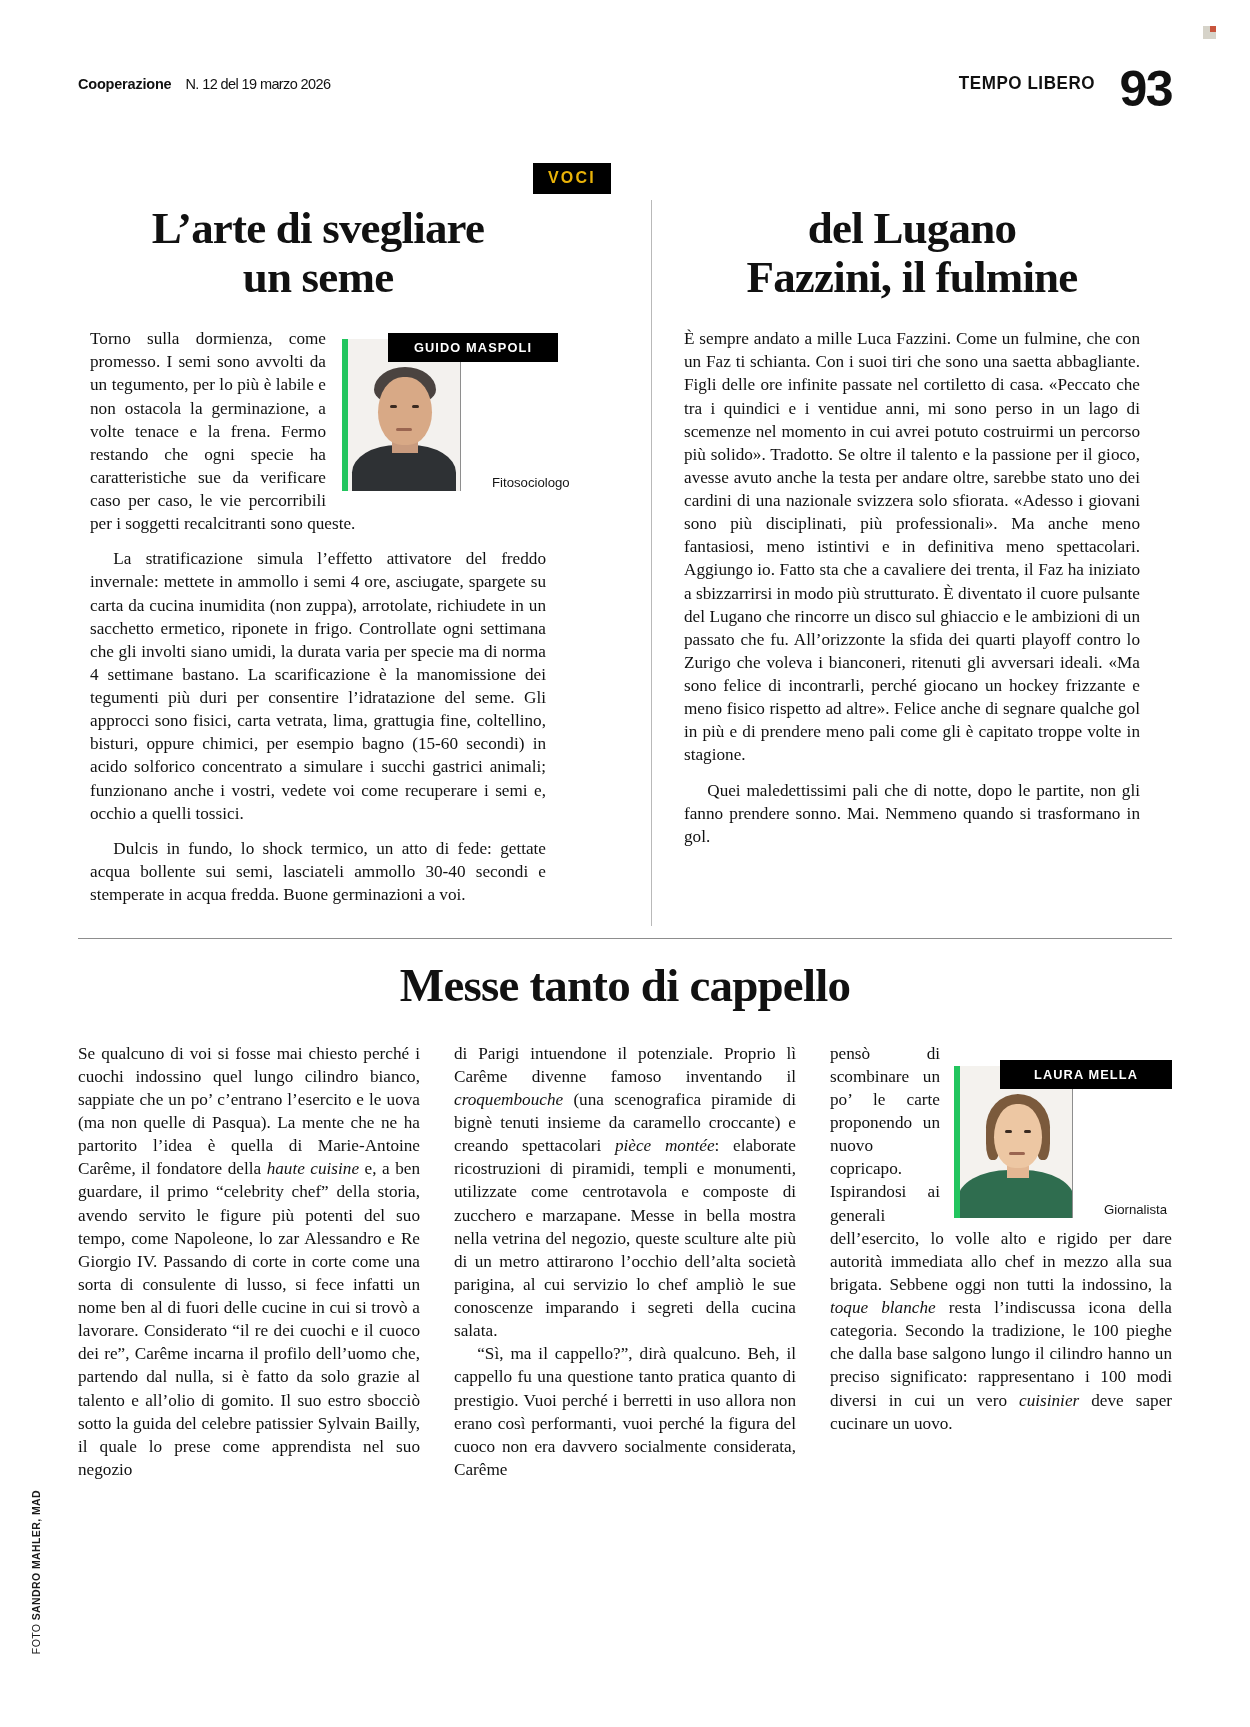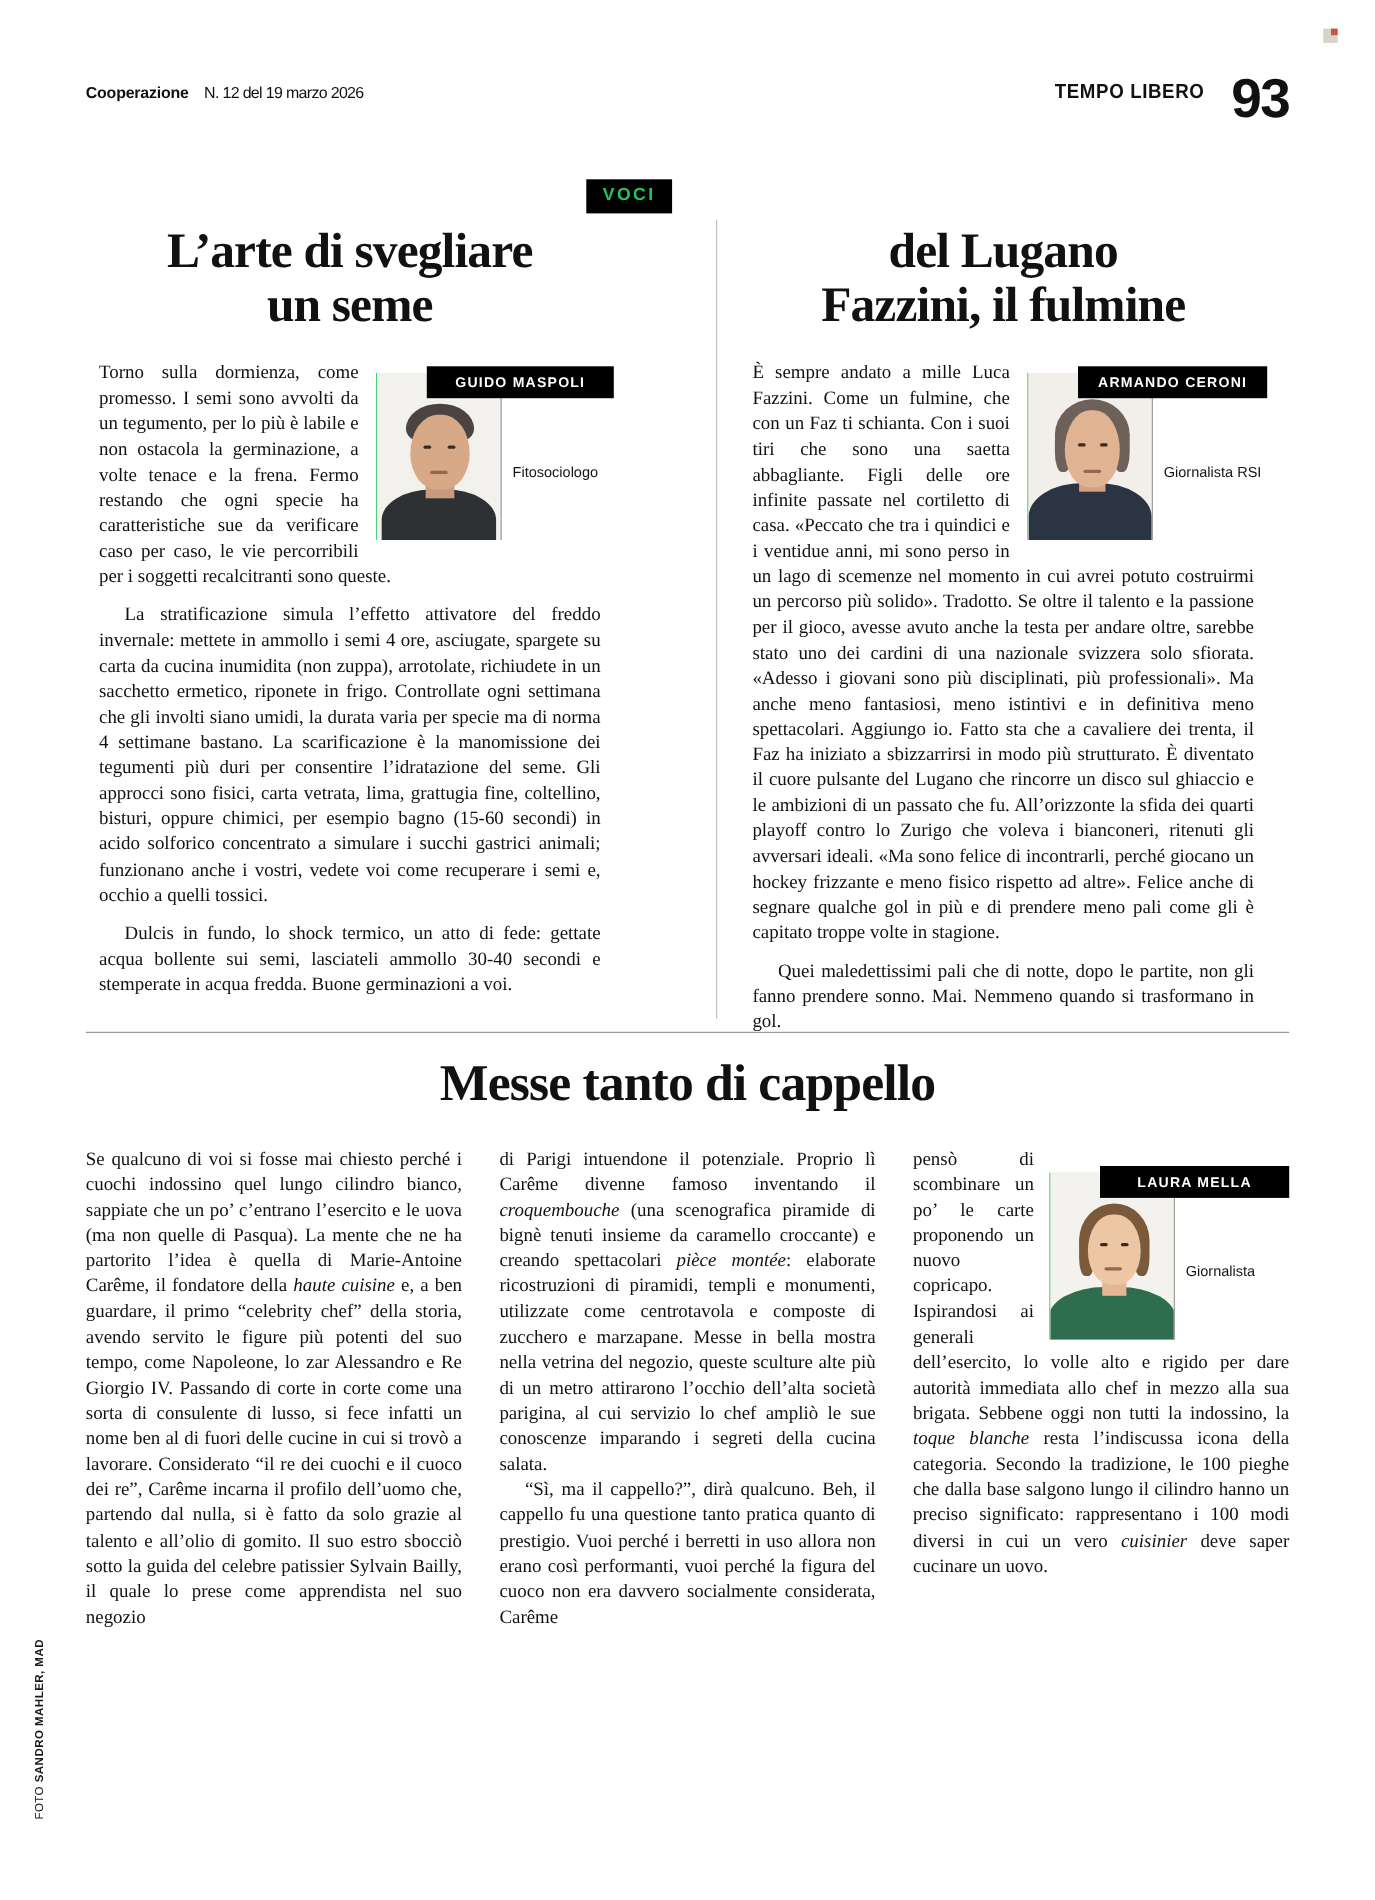--- a/index.html
+++ b/index.html
@@ -89,21 +89,21 @@
     height: 6px;
     background: #c8553d;
   }
 
   
   .voci-badge {
     position: absolute;
     left: 533px;
     top: 163px;
     background: #000;
-    color: #22c55e;
+    color: #eab308;
     font-family: "Liberation Sans", sans-serif;
     font-weight: 700;
     font-size: 16px;
     letter-spacing: 2.2px;
     padding: 6px 15px 7px 15px;
   }
 
   
   .top-zone {
     position: absolute;
@@ -175,22 +175,23 @@
     font-weight: 700;
     font-size: 12.8px;
     letter-spacing: 1.1px;
     padding: 6px 0 6px 0;
     text-align: center;
     white-space: nowrap;
     z-index: 3;
   }
   .author-inner {
     display: flex;
-    align-items: center;
-    border-left: 1px solid #22c55e;
+    align-items: flex-end;
+    border-left: 6px solid #22c55e;
+    gap: 21px;
   }
   .author-photo {
     width: 112px;
     height: 152px;
     border-right: 1px solid #8e8e8e;
     position: relative;
     overflow: hidden;
     background: #e8e4de;
     flex: 0 0 auto;
   }
@@ -370,42 +371,20 @@
       </div>
     </div>
 
     <div class="topcol right">
       <h1 class="headline">
         <span class="hl-line">del Lugano</span>
         <span class="hl-line">Fazzini, il fulmine</span>
       </h1>
       <div class="body-text">
 
-        <div class="author-float">
-          <div class="author-card">
-            <div class="author-namebar">ARMANDO CERONI</div>
-            <div class="author-inner">
-              <div class="author-photo">
-                <div class="portrait pc">
-                  <div class="p-bg"></div>
-                  <div class="p-shoulders"></div>
-                  <div class="p-neck"></div>
-                  <div class="p-hair"></div>
-                  <div class="p-hair2"></div>
-                  <div class="p-hair3"></div>
-                  <div class="p-head"></div>
-                  <div class="p-eye l"></div>
-                  <div class="p-eye r"></div>
-                  <div class="p-mouth"></div>
-                </div>
-              </div>
-              <div class="author-role">Giornalista RSI</div>
-            </div>
-          </div>
-        </div>
 
         <p>È sempre andato a mille Luca Fazzini. Come un fulmine, che con un Faz ti schianta. Con i suoi tiri che sono una saetta abbagliante. Figli delle ore infinite passate nel cortiletto di casa. «Peccato che tra i quindici e i ventidue anni, mi sono perso in un lago di scemenze nel momento in cui avrei potuto costruirmi un percorso più solido». Tradotto. Se oltre il talento e la passione per il gioco, avesse avuto anche la testa per andare oltre, sarebbe stato uno dei cardini di una nazionale svizzera solo sfiorata. «Adesso i giovani sono più disciplinati, più professionali». Ma anche meno fantasiosi, meno istintivi e in definitiva meno spettacolari. Aggiungo io. Fatto sta che a cavaliere dei trenta, il Faz ha iniziato a sbizzarrirsi in modo più strutturato. È diventato il cuore pulsante del Lugano che rincorre un disco sul ghiaccio e le ambizioni di un passato che fu. All’orizzonte la sfida dei quarti playoff contro lo Zurigo che voleva i bianconeri, ritenuti gli avversari ideali. «Ma sono felice di incontrarli, perché giocano un hockey frizzante e meno fisico rispetto ad altre». Felice anche di segnare qualche gol in più e di prendere meno pali come gli è capitato troppe volte in stagione.</p>
         <p>Quei maledettissimi pali che di notte, dopo le partite, non gli fanno prendere sonno. Mai. Nemmeno quando si trasformano in gol.</p>
       </div>
     </div>
   </div>
 
   <div class="hr-main"></div>
 
   <div class="feature">

